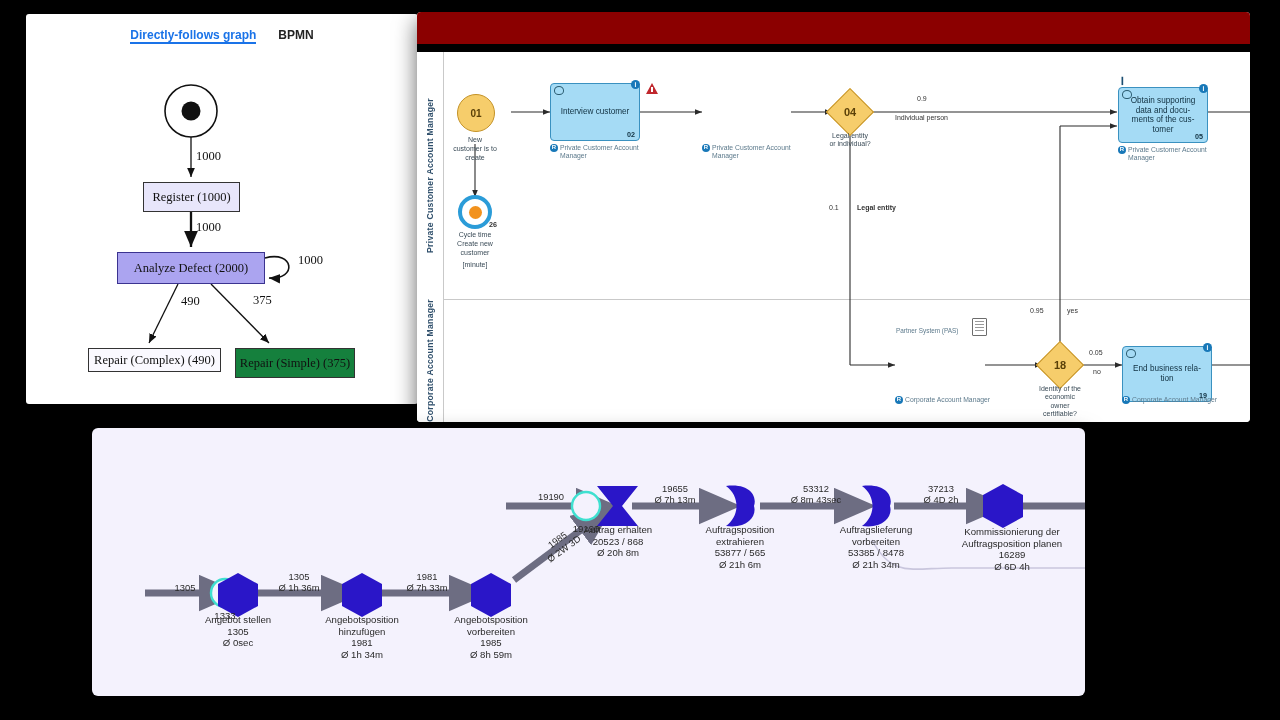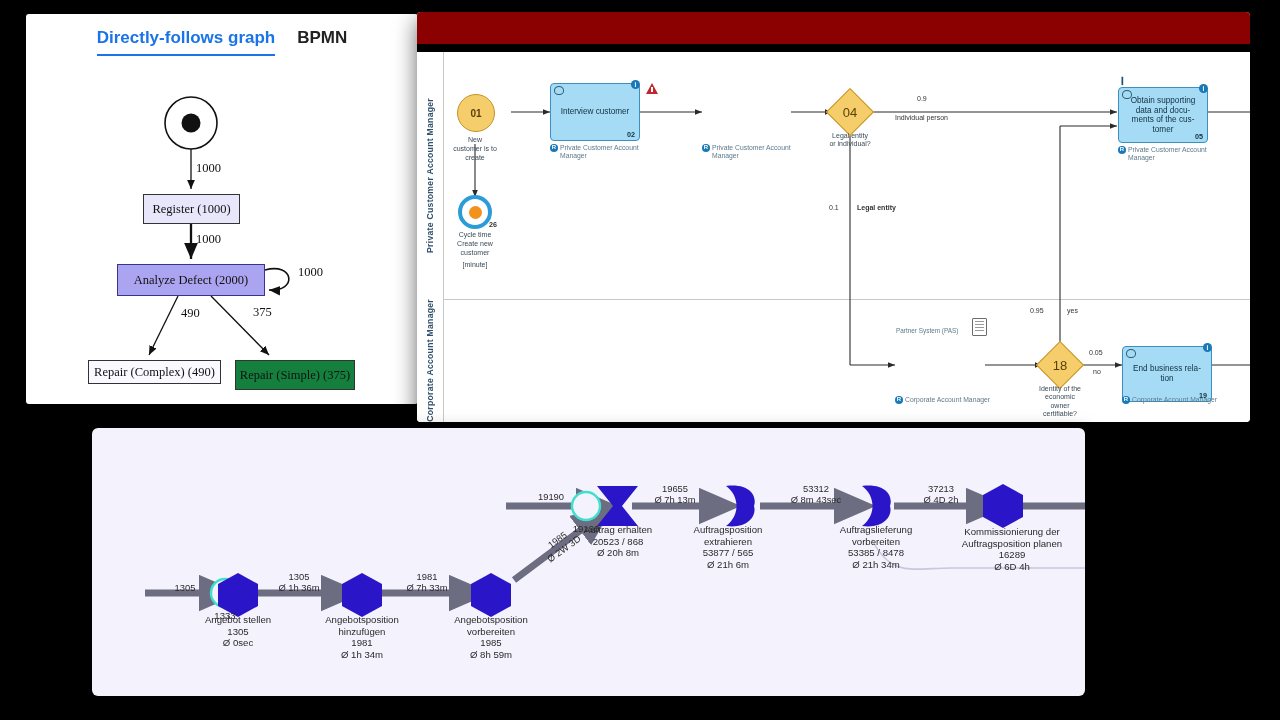--- a/index.html
+++ b/index.html
@@ -10,21 +10,21 @@
   .stage{position:absolute;inset:0;}
 
   
   #panel-dfg{
     position:absolute;left:26px;top:14px;width:392px;height:390px;
     background:#fff;border-radius:3px;
     box-shadow:0 6px 18px rgba(0,0,0,.55);
     overflow:hidden;
   }
   .tabs{display:flex;gap:22px;justify-content:center;padding-top:14px;}
-  .tab{font-size:17px;font-weight:bold;color:#222;padding-bottom:6px;}
+  .tab{font-size:12px;font-weight:bold;color:#222;padding-bottom:0;}
   .tab.active{color:#1a73e8;border-bottom:2.5px solid #1a73e8;}
   .dfg-canvas{position:relative;width:100%;height:330px;}
   .dfg-canvas svg{position:absolute;left:0;top:0;}
   .dfgbox{
     position:absolute;border:1px solid #333;
     font-family:"Liberation Serif",serif;font-size:12.5px;color:#111;
     display:flex;align-items:center;justify-content:center;text-align:center;
     box-sizing:border-box;
   }
   #dfg-register{left:117px;top:138px;width:97px;height:30px;background:#e8e6fb;}
@@ -85,21 +85,21 @@
   .role .rdot{
     flex:none;width:8px;height:8px;border-radius:50%;background:#1878b8;color:#fff;
     font-size:6px;font-weight:bold;display:flex;align-items:center;justify-content:center;
   }
   .gw{
     position:absolute;width:34px;height:34px;background:#f6cd6b;border:1px solid #c49226;
     transform:rotate(45deg);box-sizing:border-box;
   }
   .gw-num{
     position:absolute;width:34px;height:34px;display:flex;align-items:center;justify-content:center;
-    font-size:13px;font-weight:normal;color:#5a4008;
+    font-size:11px;font-weight:bold;color:#5a4008;
   }
   .gw-cap{position:absolute;text-align:center;font-size:7px;color:#3a4b57;line-height:1.2;width:90px;}
   .startev{
     position:absolute;width:36px;height:36px;border-radius:50%;
     background:#f6cd6b;border:1px solid #c49226;
     display:flex;align-items:center;justify-content:center;
     font-size:10px;font-weight:bold;color:#5a4008;
   }
   .kpi-ring{
     position:absolute;width:34px;height:34px;border-radius:50%;
@@ -347,21 +347,21 @@
     </svg>
 
     <div class="node-cap" style="left:414px;top:95px;">19190</div>
     <div class="node-cap" style="left:53px;top:182px;">1333</div>
 
     <div class="node-cap" style="left:446px;top:96px;">
       <span>Auftrag erhalten</span><br>
       <span>20523 / 868</span><br>
       <span>Ø 20h 8m</span>
     </div>
-    <div class="node-cap" style="left:556px;top:96px;">
+    <div class="node-cap" style="left:568px;top:96px;">
       Auftragsposition<br>extrahieren<br>
       <span>53877 / 565</span><br>
       <span>Ø 21h 6m</span>
     </div>
     <div class="node-cap" style="left:704px;top:96px;">
       Auftragslieferung<br>vorbereiten<br>
       <span>53385 / 8478</span><br>
       <span>Ø 21h 34m</span>
     </div>
     <div class="node-cap" style="left:831px;top:98px;width:178px;">

